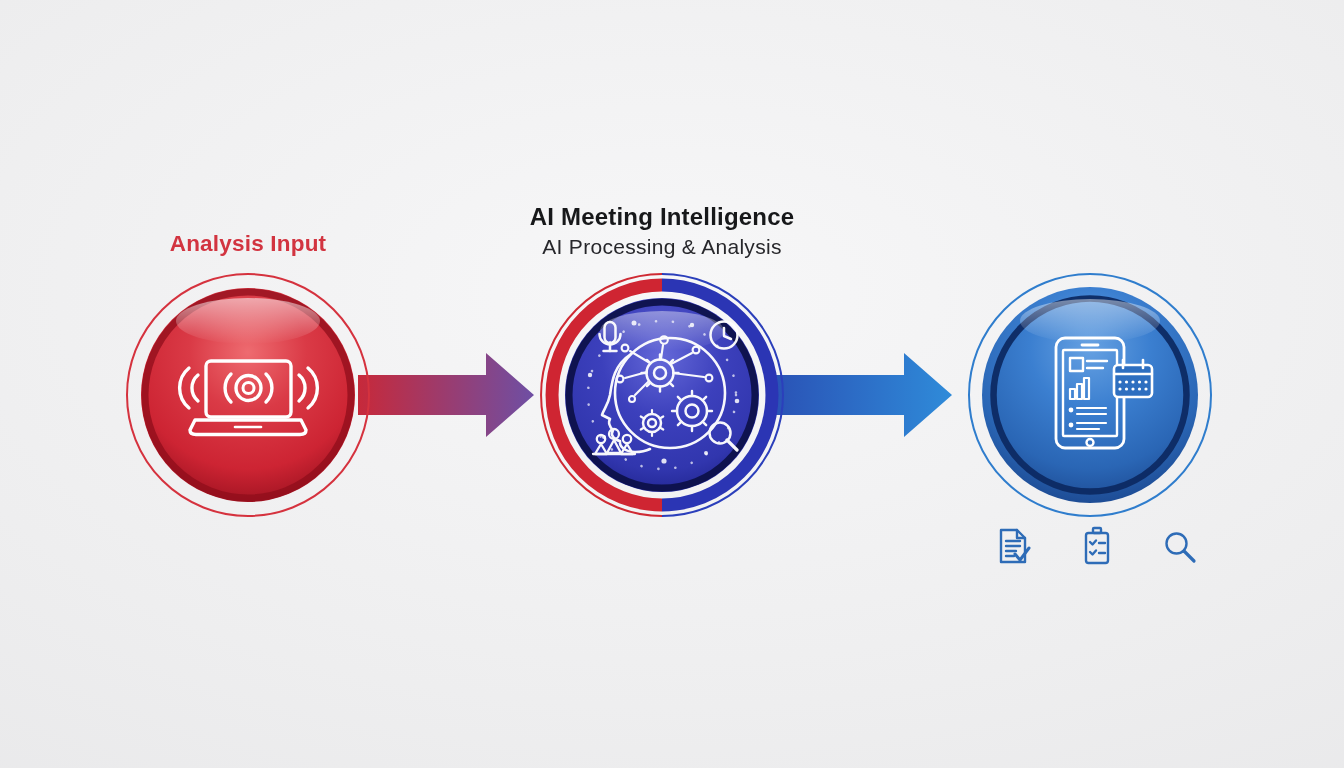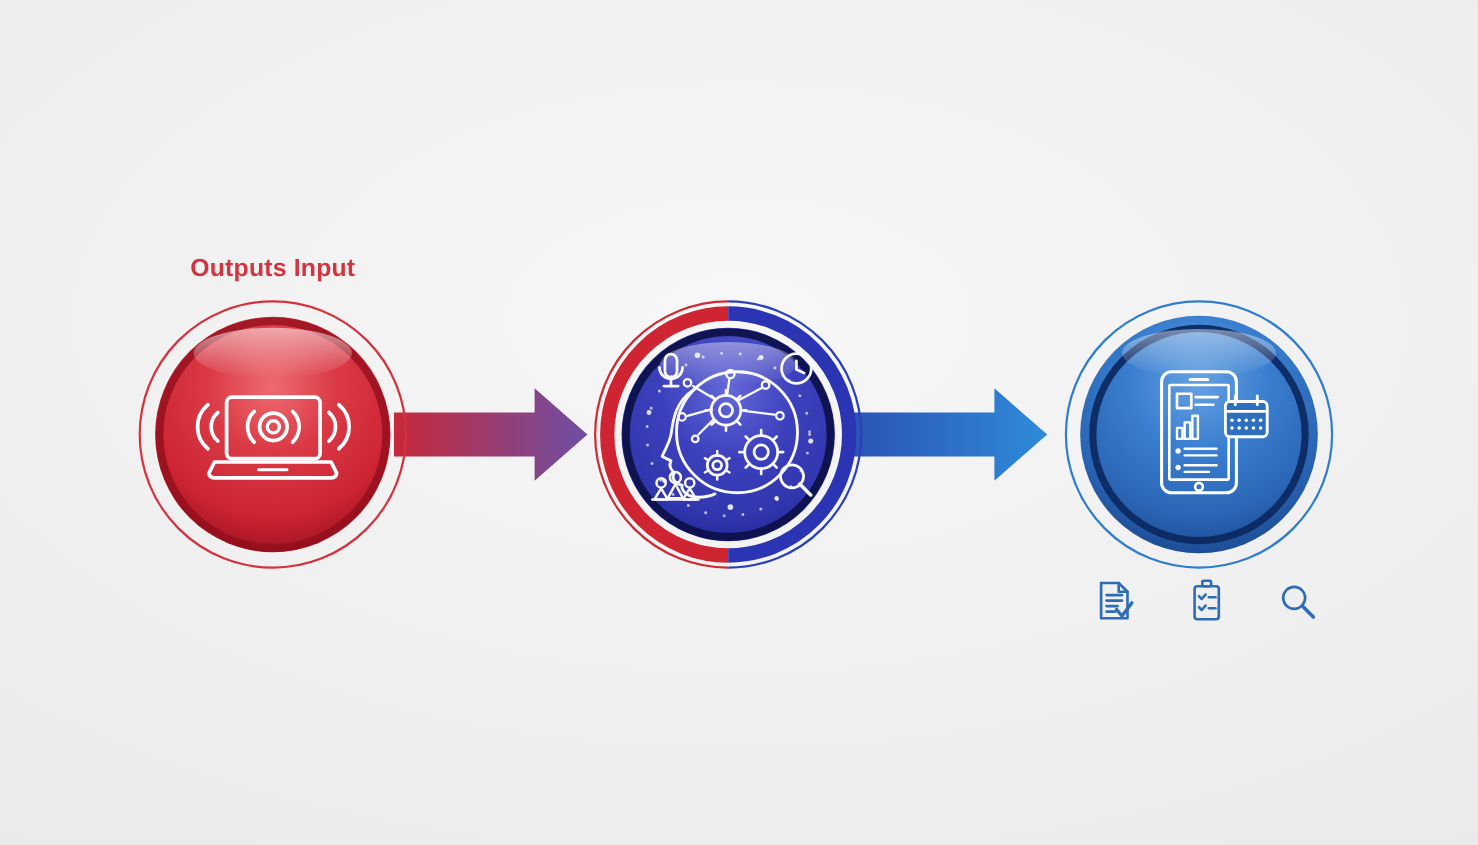--- a/index.html
+++ b/index.html
@@ -43,21 +43,21 @@
   <svg class="abs" style="left:776px;top:335px;" width="180" height="120" viewBox="0 0 180 120">
     <defs>
       <linearGradient id="a2" x1="0" y1="0" x2="1" y2="0">
         <stop offset="0" stop-color="#2a53b6"></stop>
           <stop offset="1" stop-color="#2f8bd9"></stop>
       </linearGradient>
     </defs>
     <polygon points="0,40 128,40 128,18 176,60 128,102 128,80 0,80" fill="url(#a2)"></polygon>
   </svg>
 
-  <div class="stage-label label-red" style="left:68px;top:231px;">Outputs Input</div>
+  <div class="stage-label label-red" style="left:68px;top:231px;">Analysis Input</div>
 
   <svg class="abs" style="left:118px;top:265px;" width="260" height="260" viewBox="-130 -130 260 260">
     <defs>
       <radialGradient id="n1g" cx="50%" cy="30%" r="78%">
         <stop offset="0" stop-color="#ee6b70"></stop>
           <stop offset="0.35" stop-color="#da3a46"></stop>
         <stop offset="0.7" stop-color="#cd2433"></stop>
           <stop offset="1" stop-color="#8f0d1b"></stop>
       </radialGradient>
       <linearGradient id="n1s" x1="0" y1="0" x2="0" y2="1">
@@ -77,20 +77,24 @@
       <circle cx="0.5" cy="-7" r="5.5" stroke-width="3"></circle>
       <path d="M -17,-21 A 19.5 19.5 0 0 0 -17,7"></path>
       <path d="M 18,-21 A 19.5 19.5 0 0 1 18,7"></path>
       <path d="M -50,-20 A 17 17 0 0 0 -50,6"></path>
       <path d="M -59,-27 A 26 26 0 0 0 -59,13"></path>
       <path d="M 51,-20 A 17 17 0 0 1 51,6"></path>
       <path d="M 60,-27 A 26 26 0 0 1 60,13"></path>
     </g>
   </svg>
 
+  <div class="center-titles" style="left:432px;top:203px;">
+    <div class="main-title">AI Meeting Intelligence</div>
+    <div class="sub-title">AI Processing &amp; Analysis</div>
+  </div>
 
   <svg class="abs" style="left:532px;top:265px;" width="260" height="260" viewBox="-130 -130 260 260">
     <defs>
       <radialGradient id="n2g" cx="50%" cy="30%" r="78%">
         <stop offset="0" stop-color="#6468d8"></stop>
           <stop offset="0.4" stop-color="#3c40bc"></stop>
         <stop offset="0.75" stop-color="#3136ae"></stop>
           <stop offset="1" stop-color="#1b1f86"></stop>
       </radialGradient>
       <linearGradient id="n2s" x1="0" y1="0" x2="0" y2="1">

